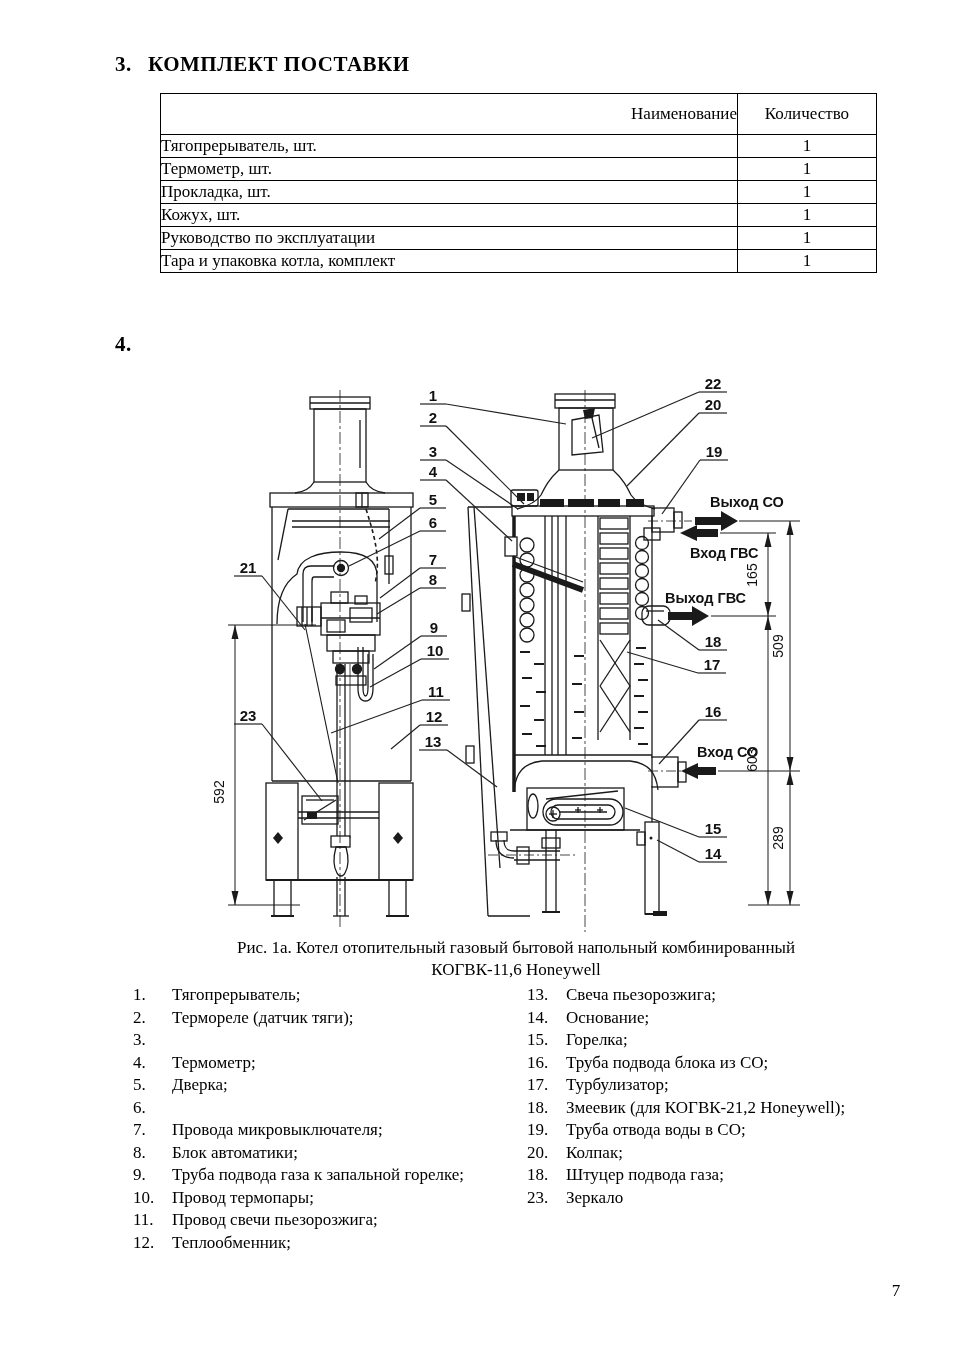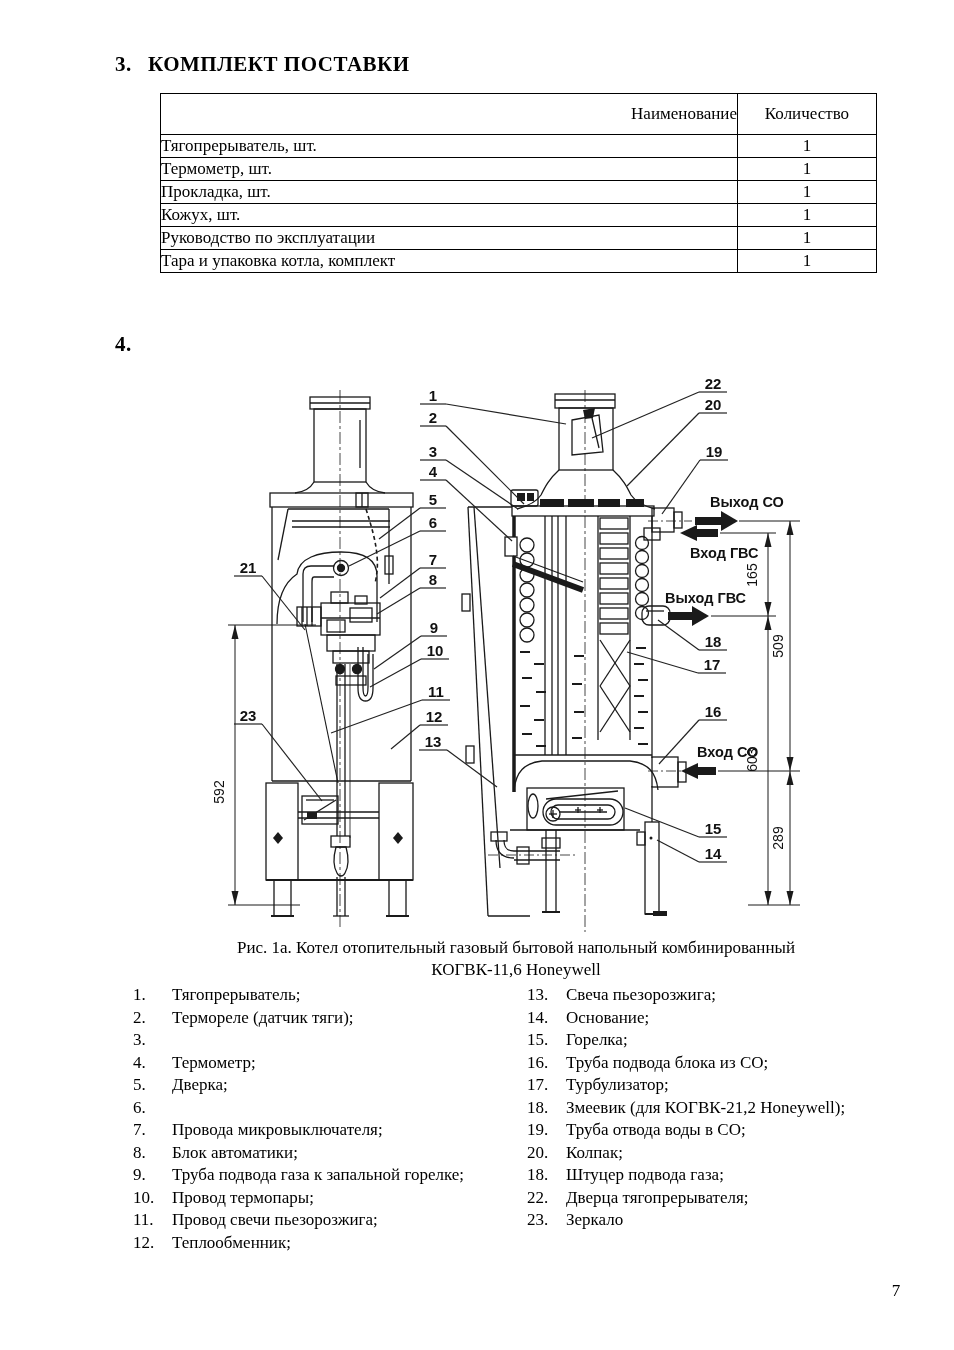--- a/index.html
+++ b/index.html
@@ -559,22 +559,18 @@
     </div>
   <div class="pitem">
       <span class="pnum">20.</span>
       <span>Колпак;</span>
     </div>
   <div class="pitem">
       <span class="pnum">18.</span>
       <span>Штуцер подвода газа;</span>
     </div>
   <div class="pitem">
-      <span class="pnum">22.</span>
-      <span>Дверца тягопрерывателя;</span>
-    </div>
-  <div class="pitem">
       <span class="pnum">23.</span>
       <span>Зеркало</span>
     </div>
 </div>
 
 <div class="abs pagenum" style="left:886px;top:1281px;width:20px;text-align:center">7</div>
 
 </body></html>

